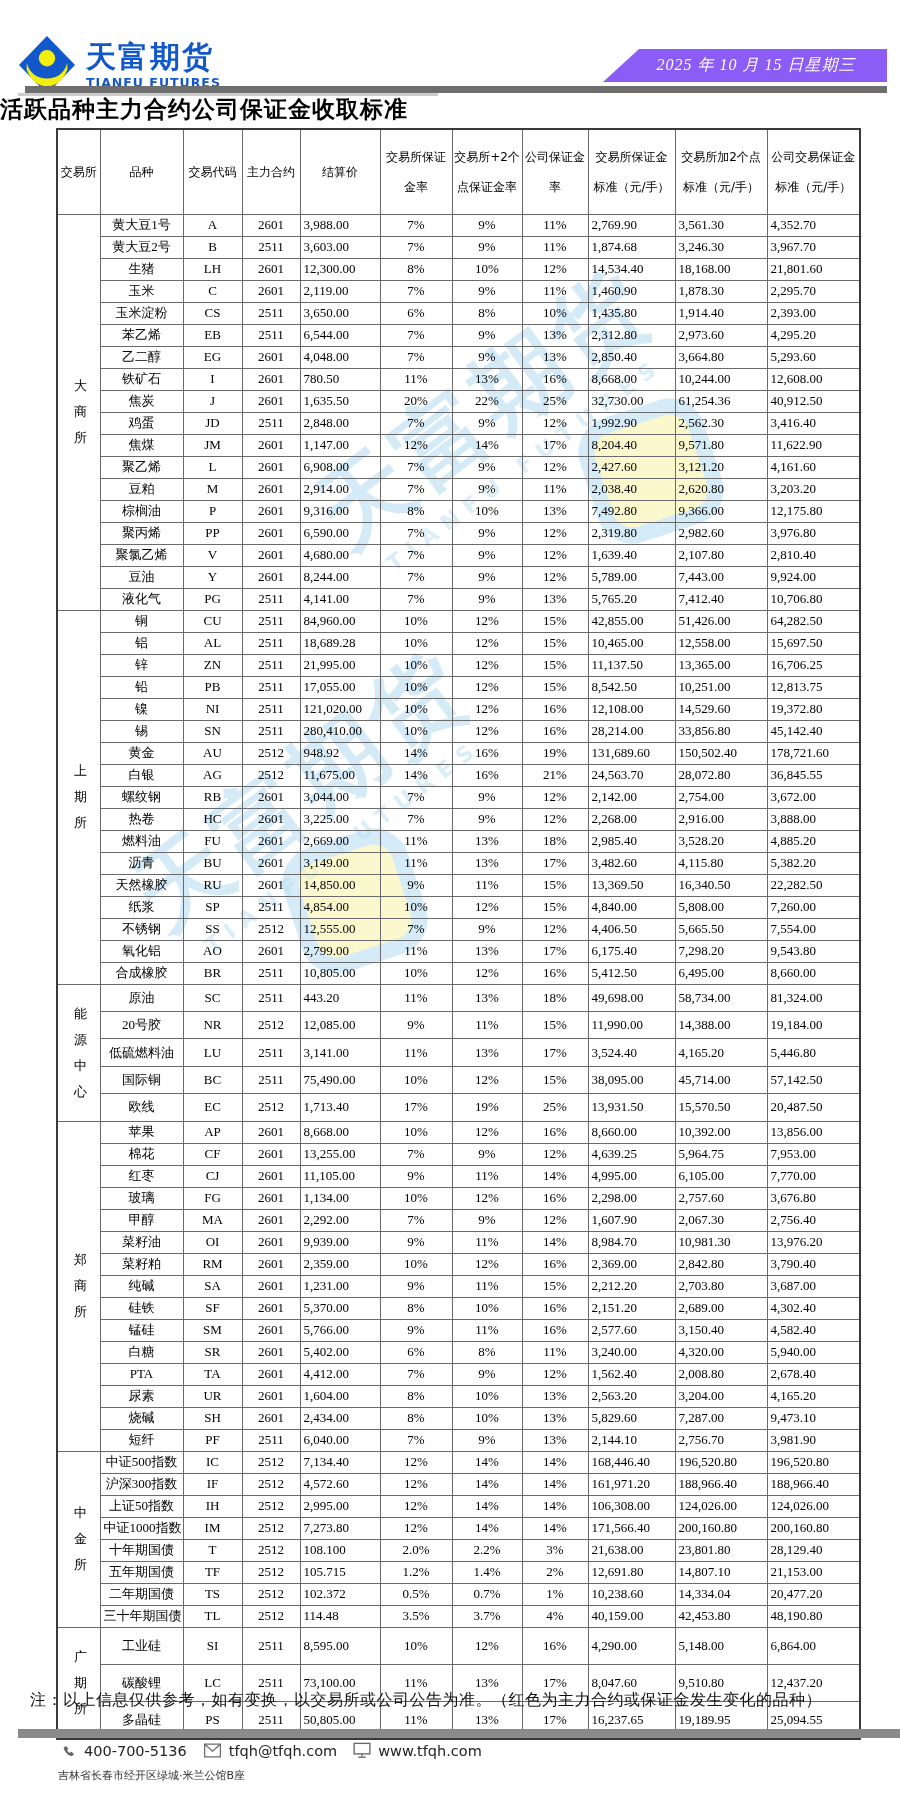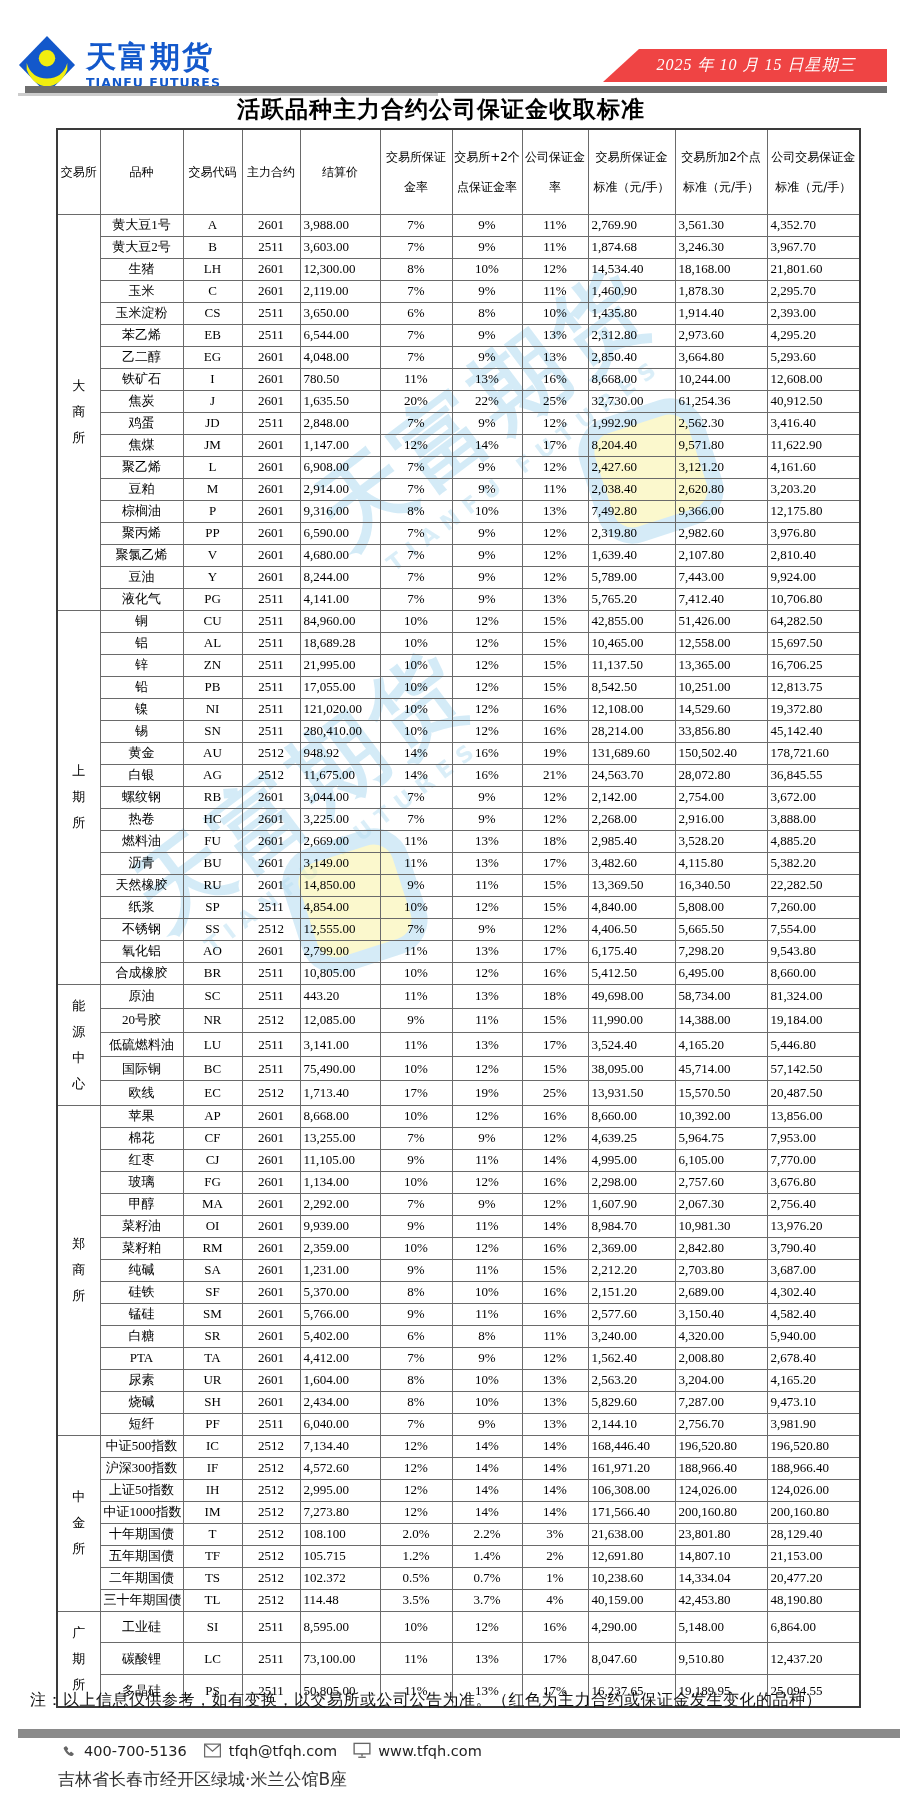--- a/index.html
+++ b/index.html
@@ -11,32 +11,32 @@
 
   
   #logo { position:absolute; left:18px; top:34px; display:flex; align-items:flex-start; gap:10px; z-index:3; }
   .logo-svg { width:58px; height:62px; display:block; }
   .brand-text { padding-top:7px; }
   .brand-cn { font-size:30px; font-weight:bold; color:#1358cb; letter-spacing:2px; line-height:1.05; }
   .brand-en { font-size:12.5px; font-weight:bold; color:#1358cb; letter-spacing:1px; margin-top:2px; }
 
   #date-banner {
     position:absolute; left:603px; top:49px; width:284px; height:33px;
-    background:#ef4444; clip-path:polygon(36px 0,100% 0,100% 100%,0 100%);
+    background:#8b5cf6; clip-path:polygon(36px 0,100% 0,100% 100%,0 100%);
     color:#ffffff; font-family:"Liberation Serif","DejaVu Serif",serif; font-style:italic;
     font-size:16px; display:flex; align-items:center; justify-content:center;
     padding-left:22px; z-index:3; letter-spacing:1px;
   }
 
   #header-bar { position:absolute; left:25px; top:86px; width:862px; height:7px; background:#6e6e6e; z-index:3; }
   #header-bar::after { content:""; position:absolute; left:-7px; top:7px; width:420px; height:3px; background:#cccccc; }
 
   #page-title {
-    position:absolute; left:0; top:94px; width:806px; text-align:center;
-    font-size:23px; font-weight:bold; color:#000; letter-spacing:1px; z-index:3;margin-left:38px;
+    position:absolute; left:0; top:94px; width:806px; text-align:left;
+    font-size:23px; font-weight:bold; color:#000; letter-spacing:1px; z-index:3;
   }
 
   
   .wm-text {
     position:absolute; z-index:1; transform:rotate(-37deg); color:#b9dff2;
     font-weight:bold; text-align:center; opacity:0.6; pointer-events:none; white-space:nowrap;
   }
   .wm-cn { font-size:92px; letter-spacing:5px; line-height:1; }
   .wm-en { font-size:22px; letter-spacing:9px; margin-top:10px; color:#c3e4f4; }
   #wm1 { left:300px; top:360px; }
@@ -60,33 +60,33 @@
     height:85px; font-weight:normal; font-size:12px; color:#000;
     white-space:pre-line; line-height:30px; vertical-align:middle;
     text-align:center; padding:0; font-family:"DejaVu Sans","Liberation Sans",sans-serif;
   }
   #margin-table tbody td {
     height:22px; font-size:13px; color:#000;
     font-family:"Liberation Serif","DejaVu Serif",serif;
     padding:0 3px; line-height:1.05; vertical-align:middle;
     overflow:hidden; white-space:nowrap;
   }
-  .c-ex { text-align:center; font-size:14px; white-space:pre-line !important; line-height:26px !important; padding:8px !important; }
+  .c-ex { text-align:center; font-size:14px; white-space:pre-line !important; line-height:26px !important; padding:16px !important; }
   .c0,.c1,.c2,.c4,.c5,.c6 { text-align:center; }
   .c3,.c7,.c8,.c9 { text-align:left; }
   .red { color:#e60000; }
   tr.sec-start td { border-top:2px solid #3a3a3a; }
 
   
   #note { position:absolute; left:30px; top:1690px; font-size:16px; color:#111; letter-spacing:0.5px; z-index:3; }
   #footer-bar { position:absolute; left:18px; top:1729px; width:882px; height:9px; background:#8a8a8a; z-index:3; }
   #contact { position:absolute; left:60px; top:1742px; display:flex; align-items:center; gap:16px; font-size:14.5px; color:#222; z-index:3; }
   .contact-item { display:flex; align-items:center; gap:7px; }
   .contact-item svg { display:block; }
-  #address { position:absolute; left:58px; top:1768px; font-size:17px; color:#333; z-index:3; }
+  #address { position:absolute; left:58px; top:1768px; font-size:11px; color:#333; z-index:3; }
 </style>
 </head>
 <body>
 
 <div class="wm-text" id="wm1">
   <div class="wm-cn">天富期货</div>
   <div class="wm-en">TIANFU FUTURES</div>
 </div>
 <div class="wm-mark" id="wm-mark1"></div>
 <div class="wm-text" id="wm2">

